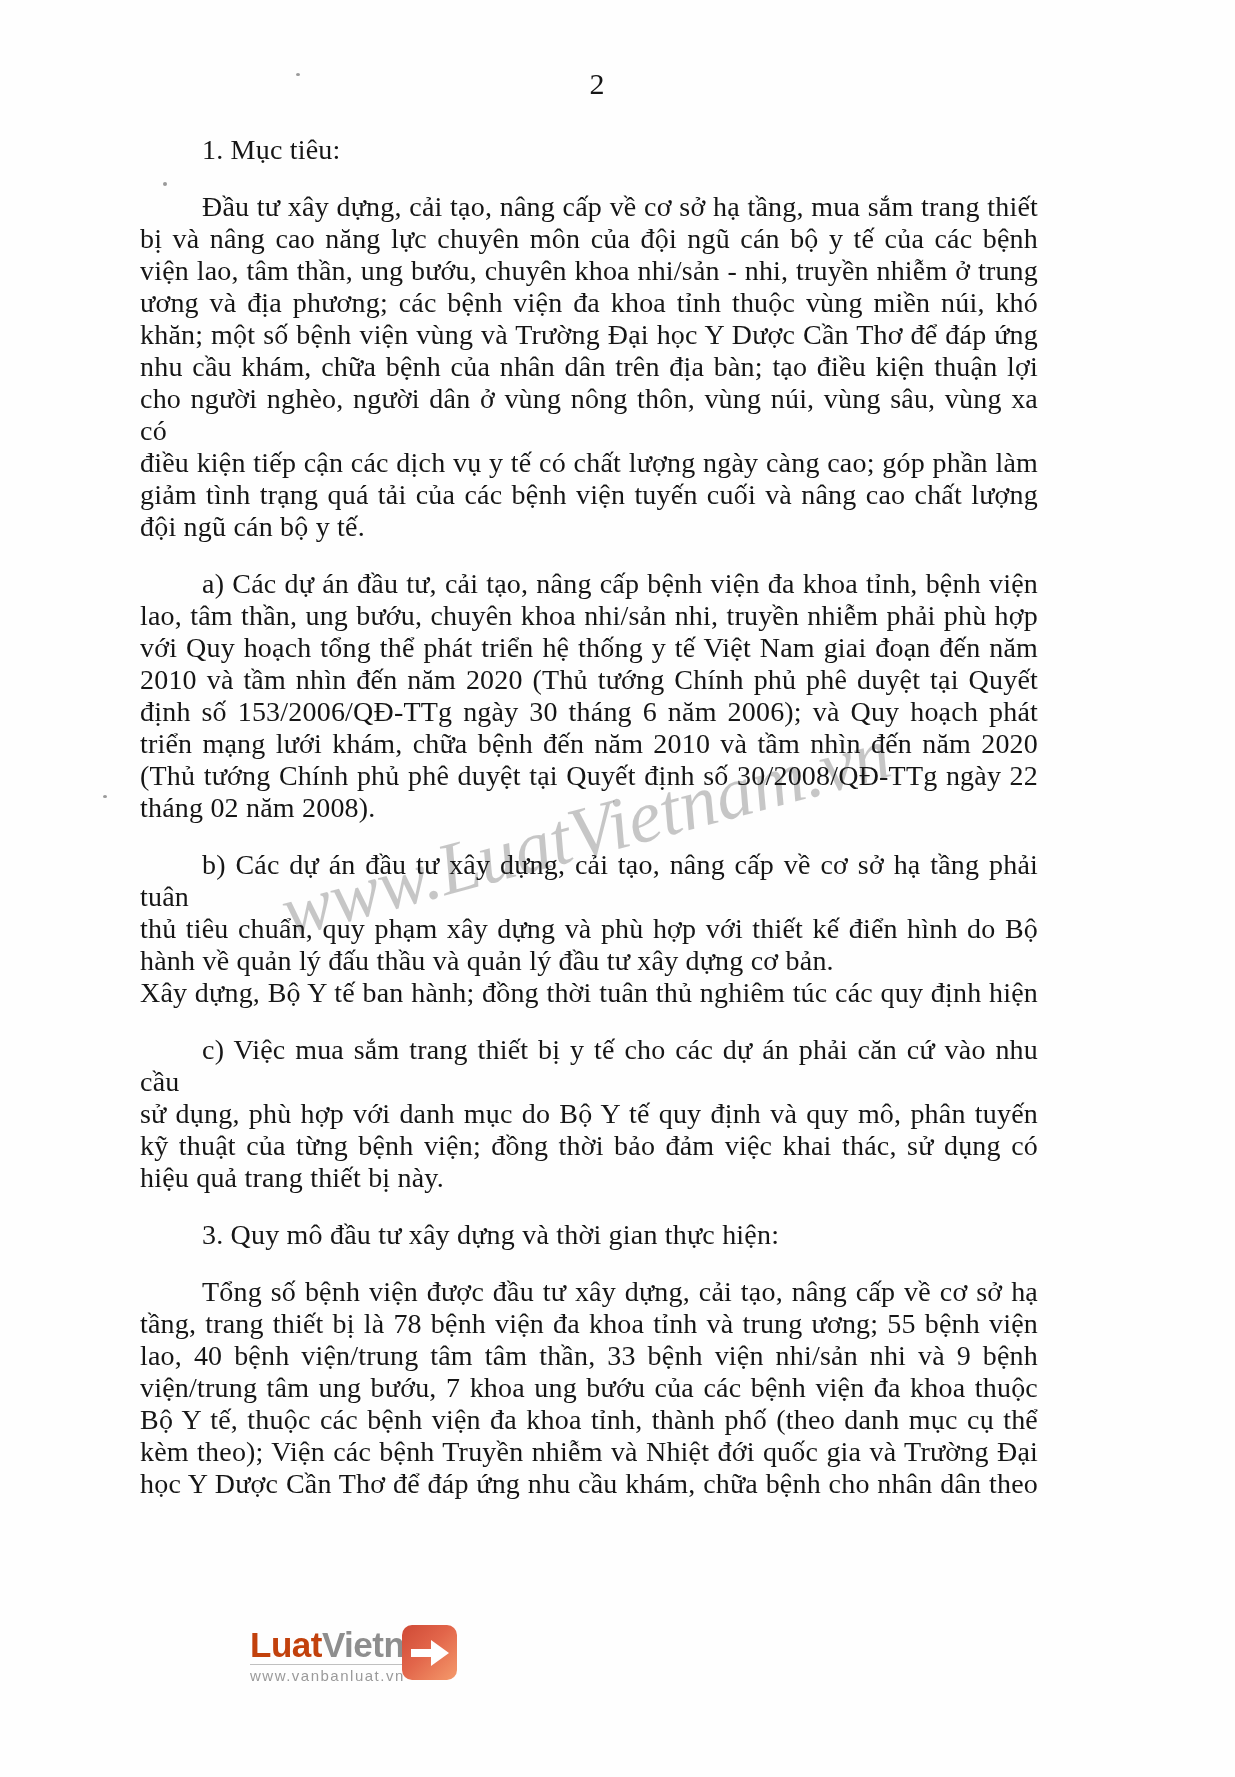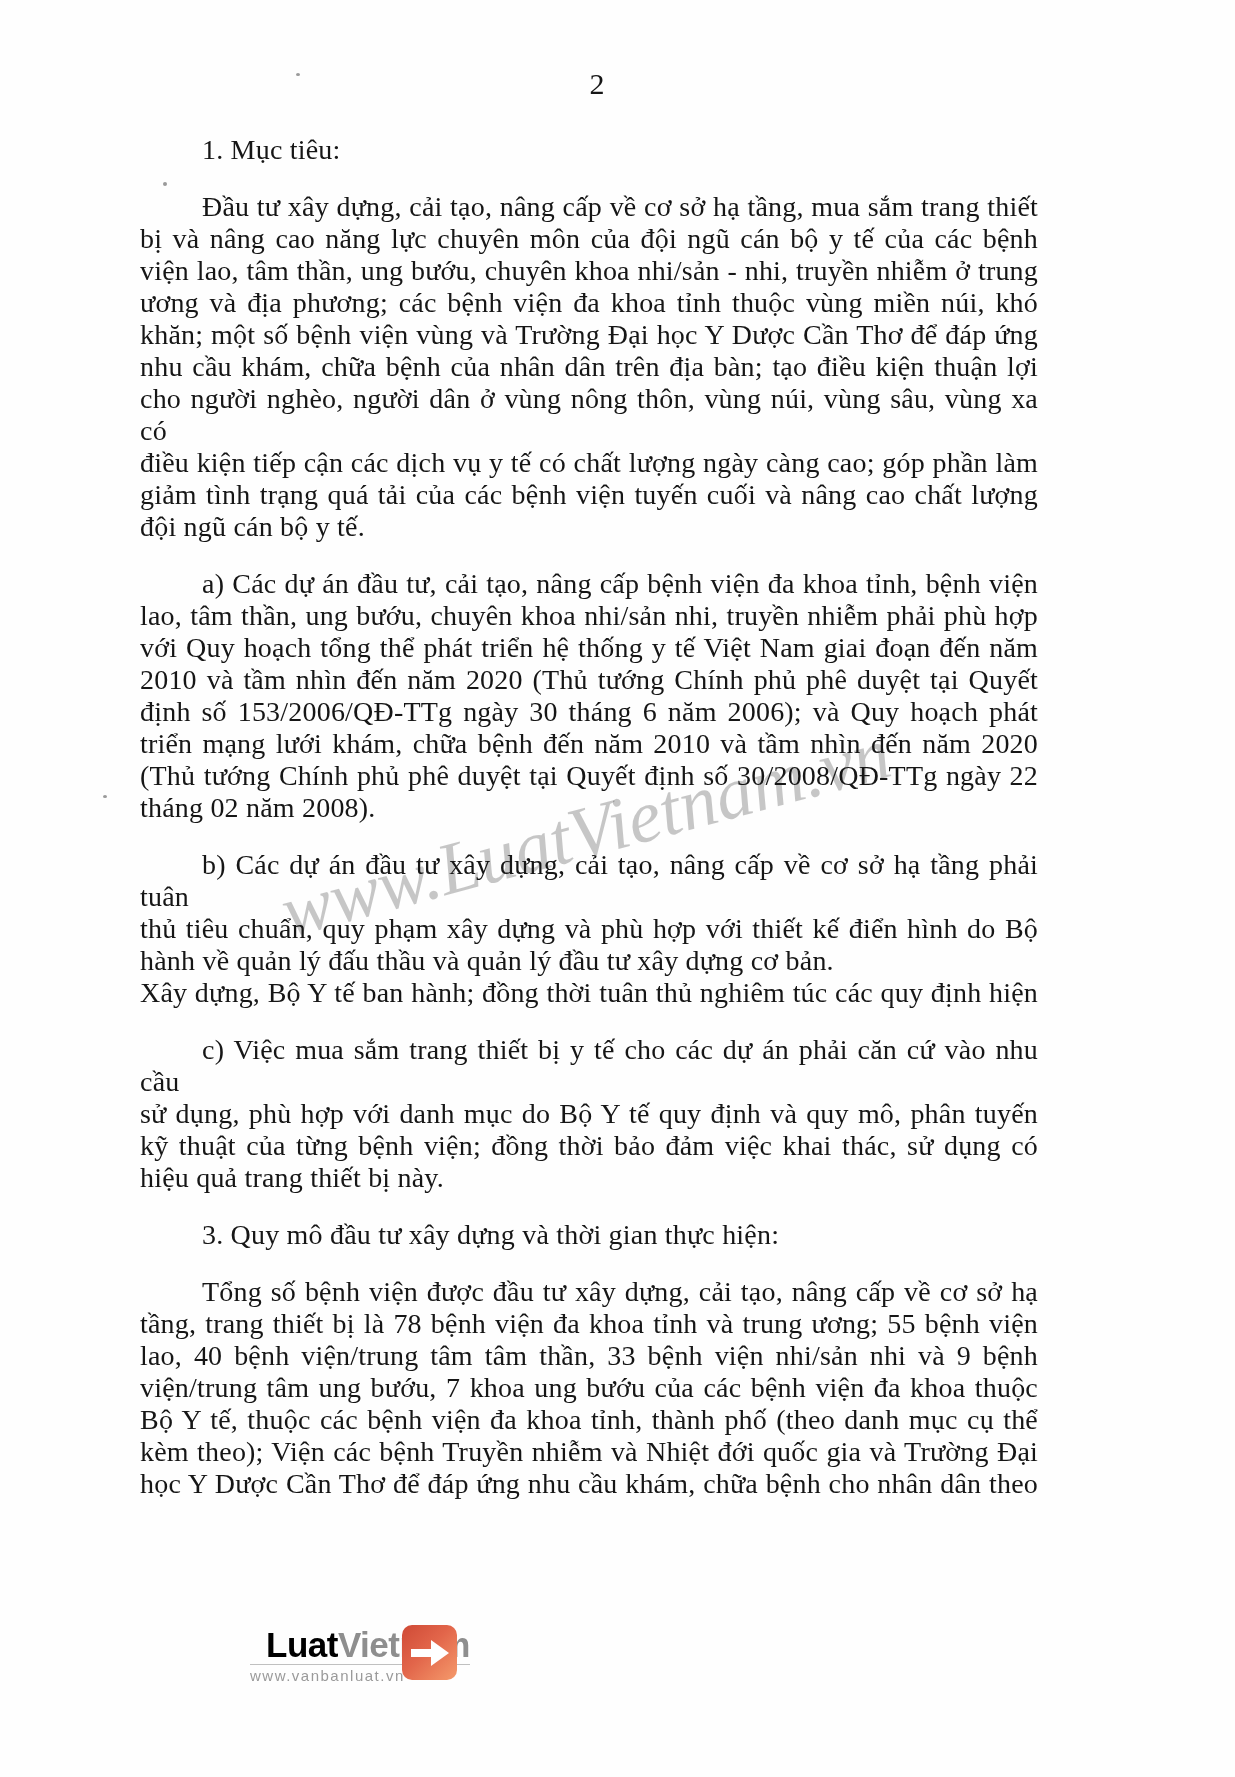--- a/index.html
+++ b/index.html
@@ -44,21 +44,21 @@
   .logo{
     position:absolute;left:250px;top:1628px;z-index:2;
     font-family:"Liberation Sans", sans-serif;
   }
   .logo-text{
     font-size:35px;font-weight:bold;line-height:34px;
     letter-spacing:-0.5px;white-space:nowrap;
     border-bottom:1px solid #c0c0c0;
     padding-bottom:2px;
   }
-  .logo-text .red{color:#000000;margin-left:16px;}
+  .logo-text .red{color:#c2410c;}
   .logo-text .gray{color:#8e8e8e;}
   .logo-tagline{
     font-size:15px;color:#9a9a9a;letter-spacing:1.5px;
     margin-top:2px;white-space:nowrap;
   }
   .logo-arrow{
     position:absolute;left:402px;top:1625px;width:55px;height:55px;
     border-radius:10px;
     background:linear-gradient(135deg,#cf4a36 0%,#e2654a 45%,#f59a6b 100%);
     display:flex;align-items:center;justify-content:center;

